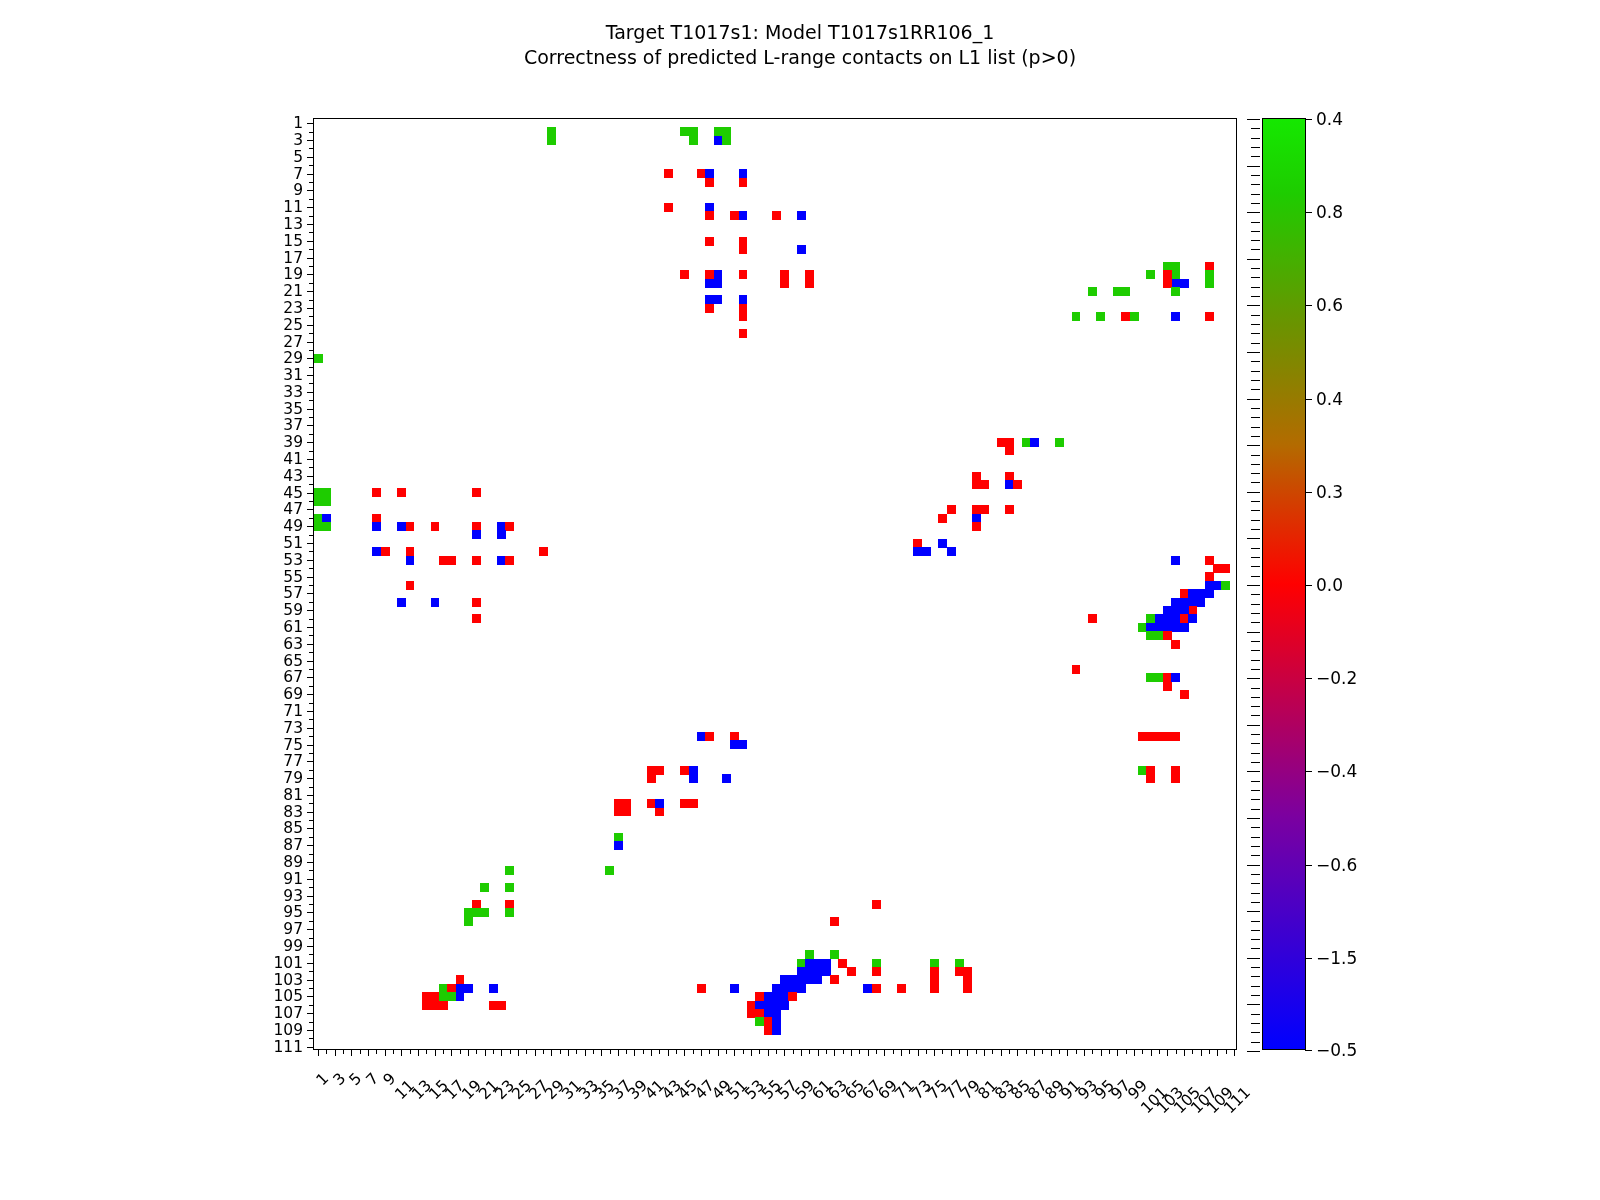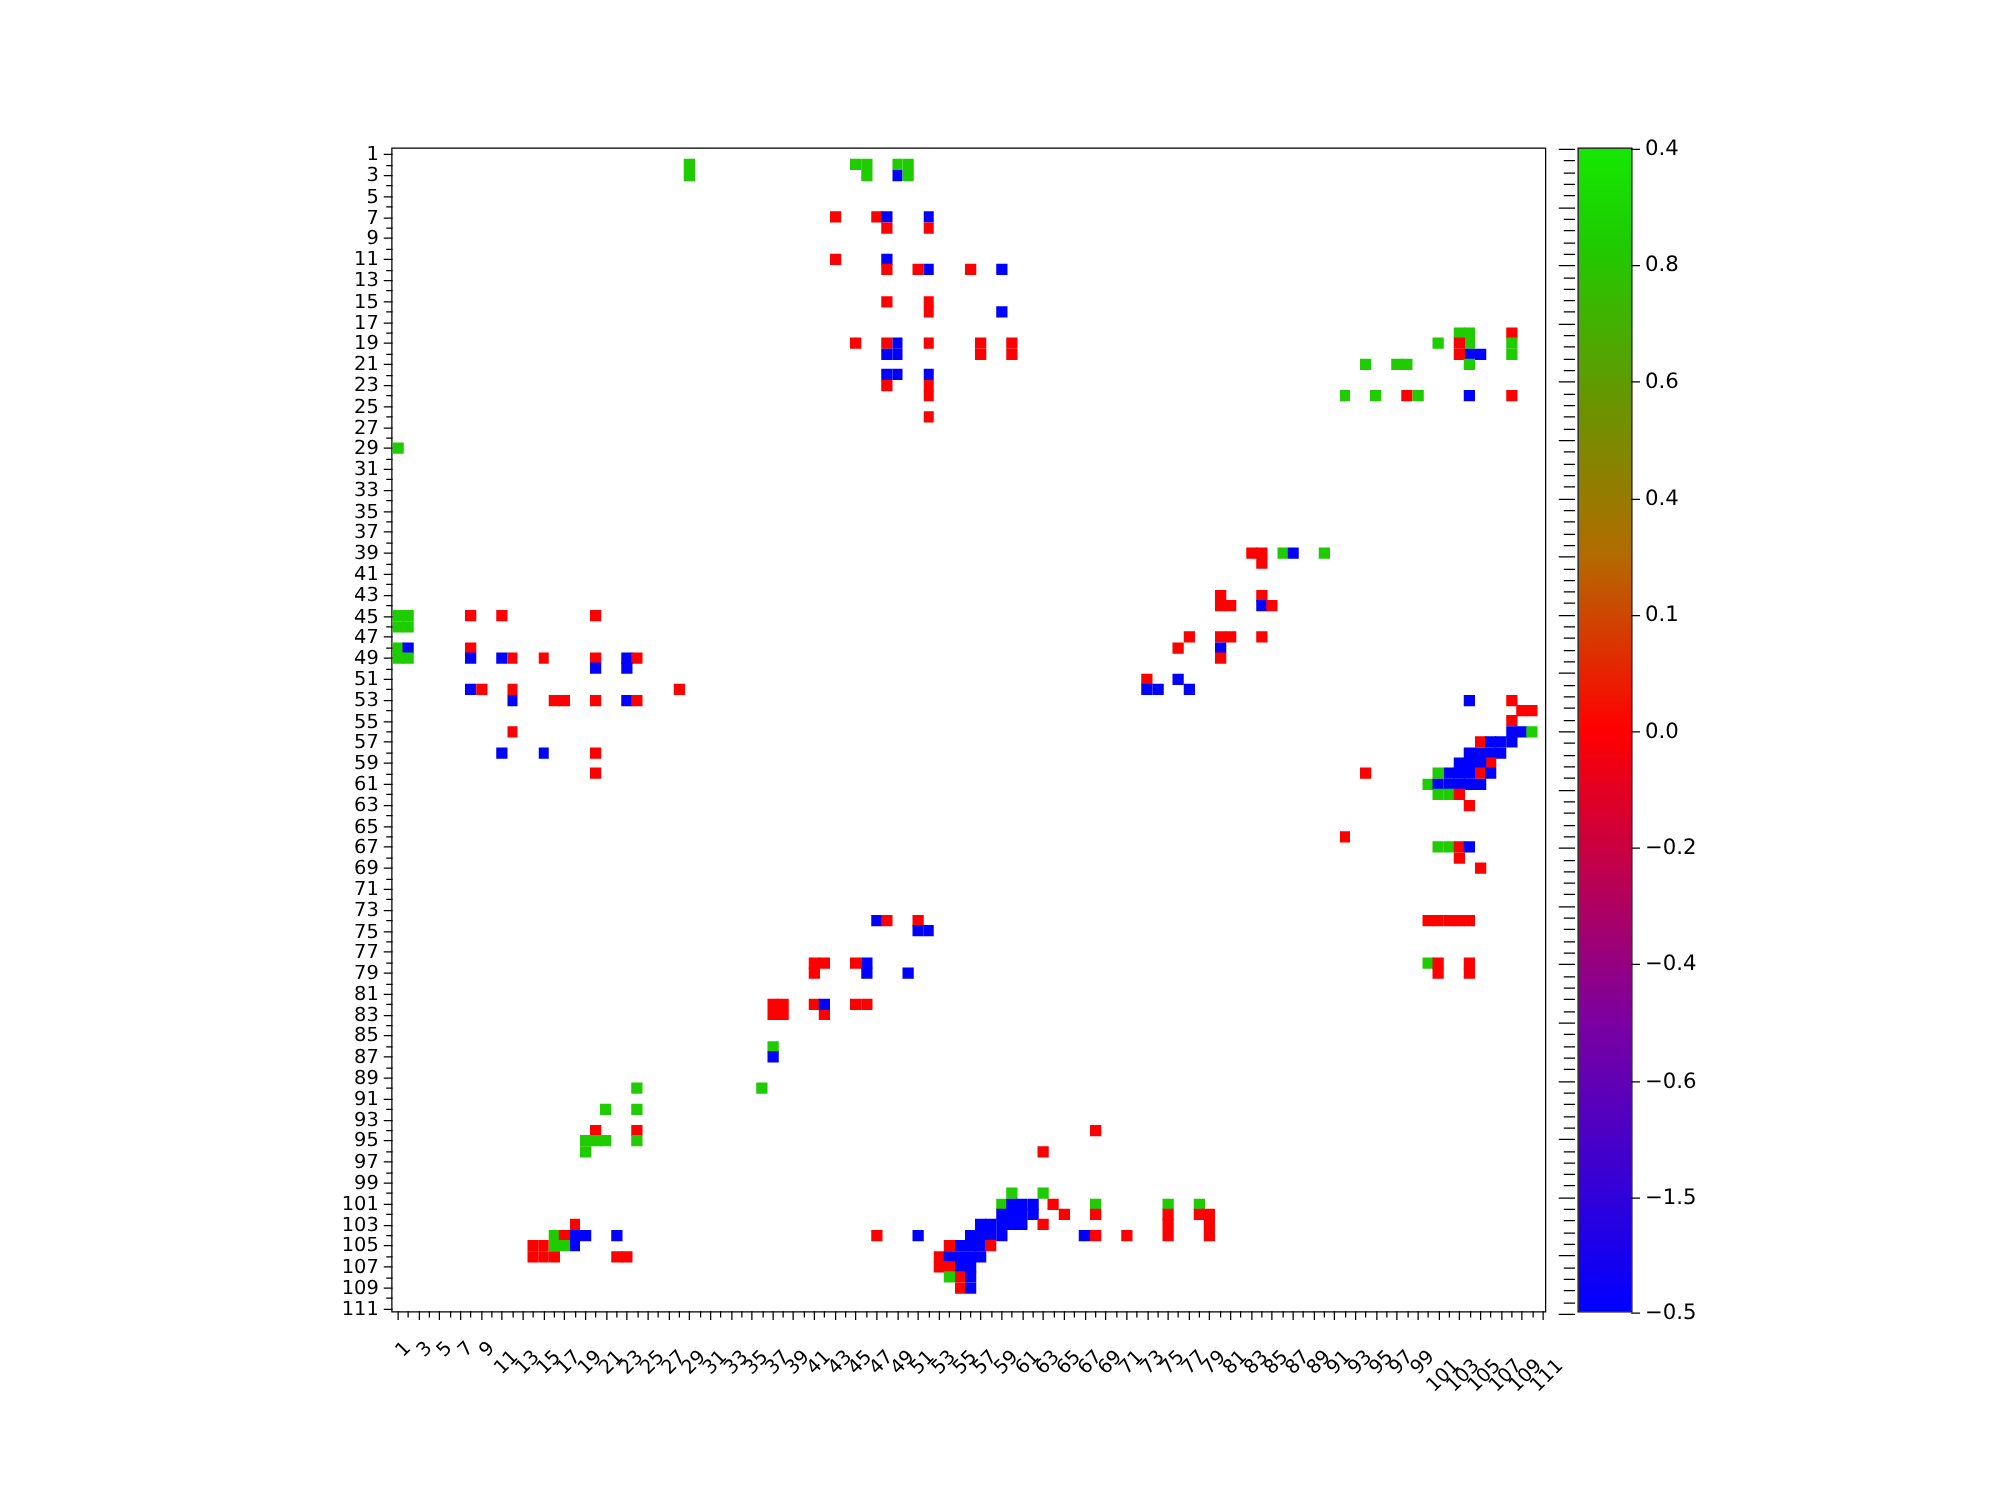--- a/index.html
+++ b/index.html
@@ -35,20 +35,24 @@
             transform:translateY(-50%);color:#000;}
   .cb-minor{position:absolute;right:calc(100% + 3px);width:9px;height:0;border-top:1.1px solid #000;}
   .cb-minor-long{width:13px;}
   #cbminors{position:absolute;left:0;top:0;height:100%;width:0;}
 </style>
 </head>
 <body>
 
 <div id="root">
 
+  <div class="title-block">
+    <div class="title-line">Target T1017s1: Model T1017s1RR106_1</div>
+    <div class="title-line">Correctness of predicted L-range contacts on L1 list (p&gt;0)</div>
+  </div>
 
 
   <div id="plot">
     <div id="cells">
         <div class="cell" style="left: 233.081px; top: 8.3964px; width: 8.92432px; height: 8.9964px; background: rgb(30, 204, 0);"></div>
         <div class="cell" style="left: 366.27px; top: 8.3964px; width: 8.92432px; height: 8.9964px; background: rgb(30, 204, 0);"></div>
         <div class="cell" style="left: 374.595px; top: 8.3964px; width: 8.92432px; height: 8.9964px; background: rgb(30, 204, 0);"></div>
         <div class="cell" style="left: 399.568px; top: 8.3964px; width: 8.92432px; height: 8.9964px; background: rgb(30, 204, 0);"></div>
         <div class="cell" style="left: 407.892px; top: 8.3964px; width: 8.92432px; height: 8.9964px; background: rgb(30, 204, 0);"></div>
         <div class="cell" style="left: 374.595px; top: 16.7928px; width: 8.92432px; height: 8.9964px; background: rgb(30, 204, 0);"></div>
@@ -889,21 +893,21 @@
       </div>
   <div class="cb-tick" style="top: 0px;"></div>
       <div class="cb-label" style="top: 0px;">0.4</div>
       <div class="cb-tick" style="top: 93.2px;"></div>
       <div class="cb-label" style="top: 93.2px;">0.8</div>
       <div class="cb-tick" style="top: 186.4px;"></div>
       <div class="cb-label" style="top: 186.4px;">0.6</div>
       <div class="cb-tick" style="top: 279.6px;"></div>
       <div class="cb-label" style="top: 279.6px;">0.4</div>
       <div class="cb-tick" style="top: 372.8px;"></div>
-      <div class="cb-label" style="top: 372.8px;">0.1</div>
+      <div class="cb-label" style="top: 372.8px;">0.3</div>
       <div class="cb-tick" style="top: 466px;"></div>
       <div class="cb-label" style="top: 466px;">0.0</div>
       <div class="cb-tick" style="top: 559.2px;"></div>
       <div class="cb-label" style="top: 559.2px;">−0.2</div>
       <div class="cb-tick" style="top: 652.4px;"></div>
       <div class="cb-label" style="top: 652.4px;">−0.4</div>
       <div class="cb-tick" style="top: 745.6px;"></div>
       <div class="cb-label" style="top: 745.6px;">−0.6</div>
       <div class="cb-tick" style="top: 838.8px;"></div>
       <div class="cb-label" style="top: 838.8px;">−1.5</div>

